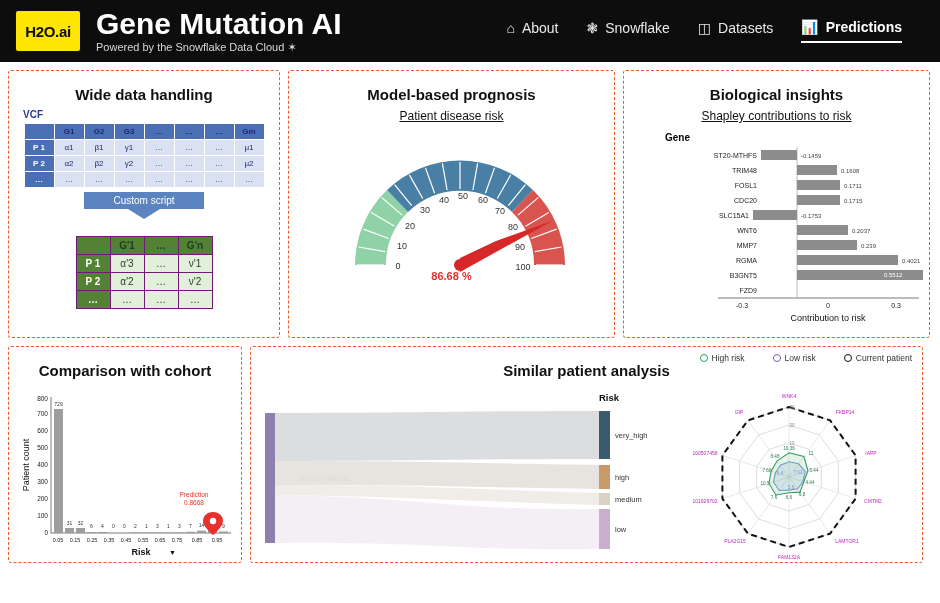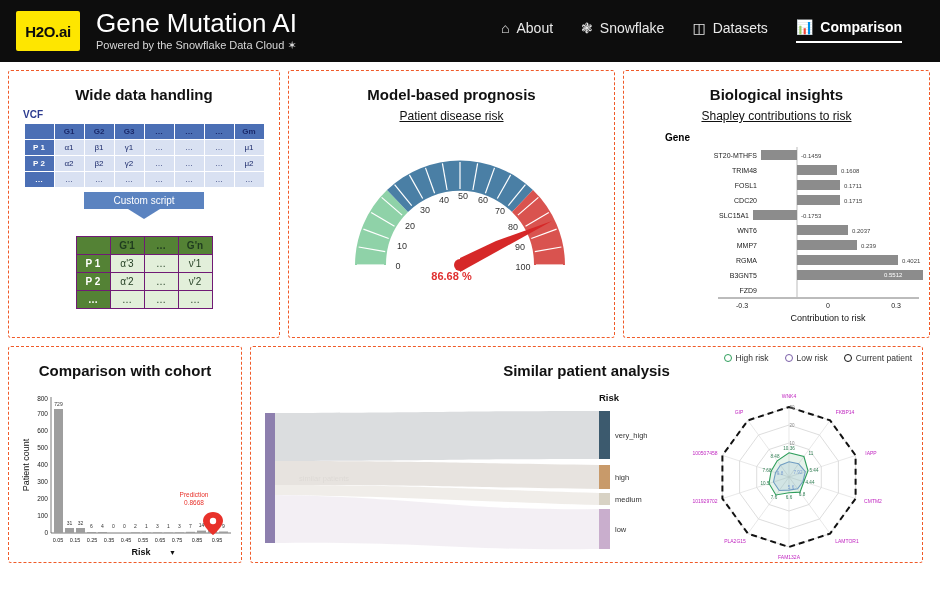--- a/index.html
+++ b/index.html
@@ -25,21 +25,21 @@
   .logo-box {
     width: 64px; height: 40px;
     background: #fee600;
     color: #0d0d0d;
     display: flex; align-items: center; justify-content: center;
     font-weight: bold; font-size: 15px;
     letter-spacing: -0.3px;
     border-radius: 2px;
   }
   .title-block { margin-left: 16px; color: #fff; }
-  .app-title { font-size: 26px; font-weight: normal; line-height: 1.05; }
+  .app-title { font-size: 30px; font-weight: bold; line-height: 1.05; }
   .app-sub { font-size: 11px; color: #d8d8d8; margin-top: 2px; }
   .nav {
     margin-left: auto;
     display: flex;
     align-items: center;
     gap: 28px;
     padding-right: 22px;
   }
   .nav-item {
     display: flex; align-items: center; gap: 7px;
@@ -129,21 +129,21 @@
     text-align: center;
     color: #e03030;
     font-size: 11px;
     font-weight: bold;
   }
 
   
   .legend-row {
     position: absolute;
     right: 10px; top: 6px;
-    display: flex; gap: 16px;
+    display: flex; gap: 28px;
     font-size: 8.5px;
     color: #333;
   }
   .legend-item { display: flex; align-items: center; gap: 4px; }
   .legend-dot {
     width: 8px; height: 8px; border-radius: 50%;
     border: 1.4px solid #333; background: #fff;
     display: inline-block;
   }
   .sankey-label { font-size: 7.5px; fill: #333; }
@@ -165,21 +165,21 @@
     <div class="nav-item">
       <span class="nav-ico">❃</span>
       <span>Snowflake</span>
     </div>
     <div class="nav-item">
       <span class="nav-ico">◫</span>
       <span>Datasets</span>
     </div>
     <div class="nav-item active">
       <span class="nav-ico">📊</span>
-      <span>Comparison</span>
+      <span>Predictions</span>
     </div>
   </div>
 </div>
 
 <div class="board">
 
   <div class="row">
 
     <div class="card c1">
       <div class="card-title">Wide data handling</div>

